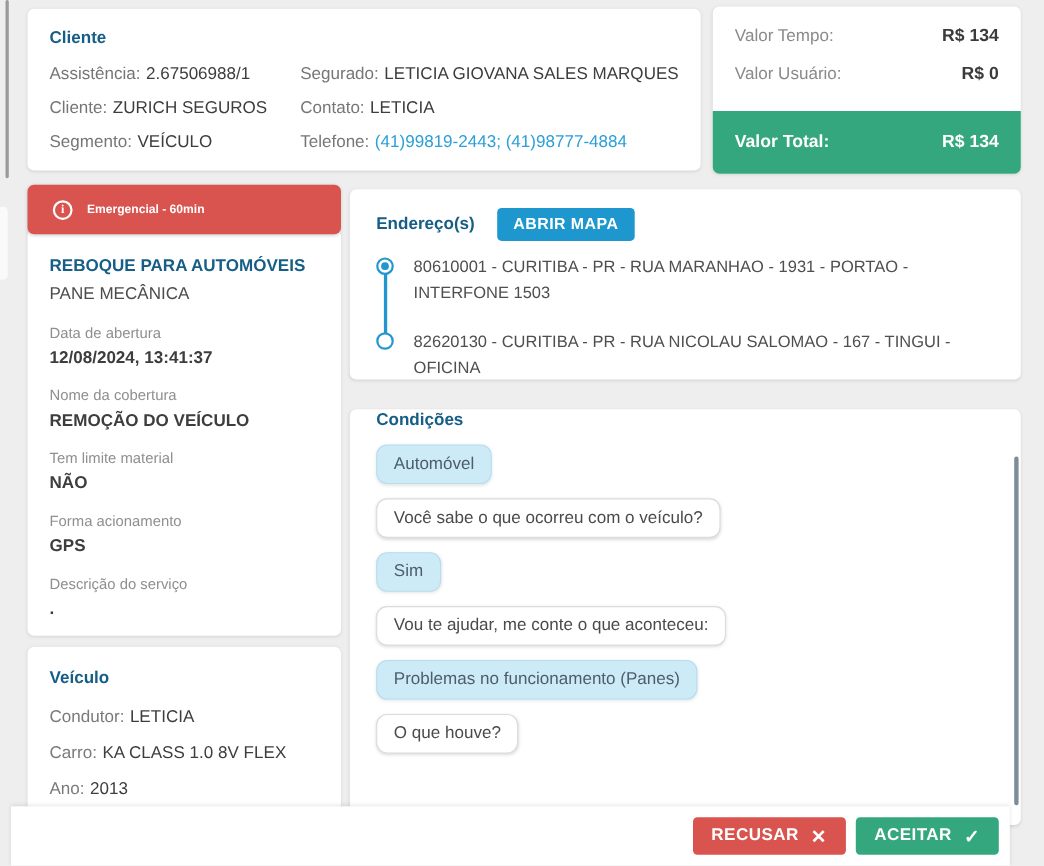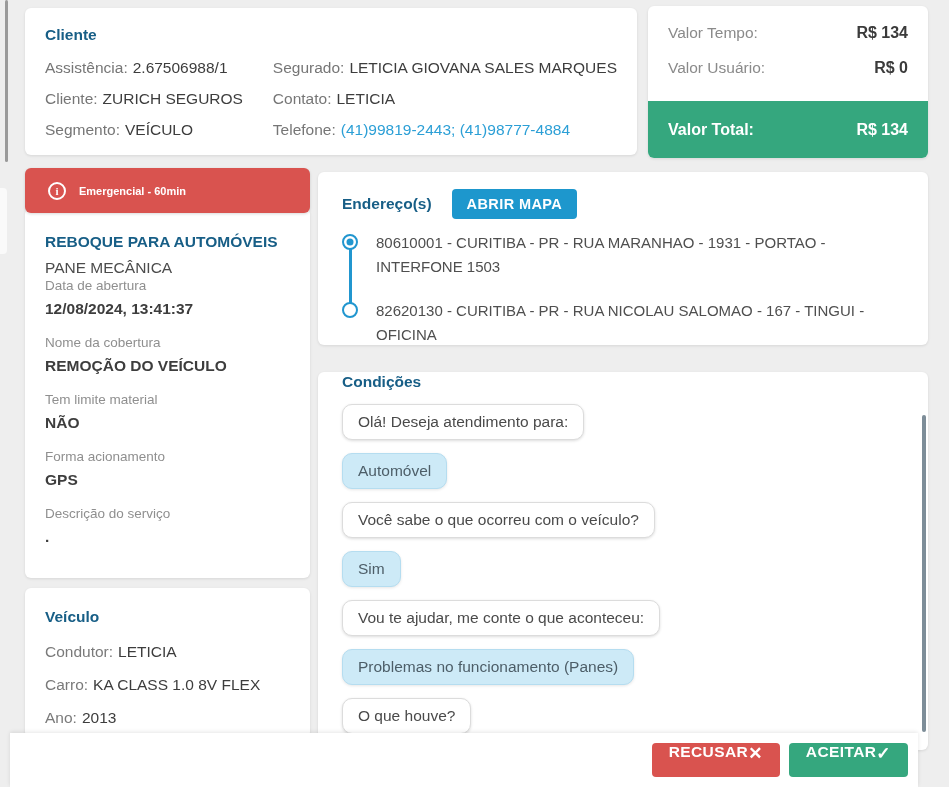--- a/index.html
+++ b/index.html
@@ -39,21 +39,21 @@
   
   #emergency-banner { position:absolute; left:25px; top:168px; width:285px; height:45px; background:#d9534f; border-radius:6px;
                       display:flex; align-items:center; padding-left:23px; z-index:2; box-shadow:0 1px 3px rgba(0,0,0,.15); }
   .info-icon { width:18px; height:18px; border:2px solid #fff; border-radius:50%; color:#fff; font-size:11px; font-weight:bold;
                display:flex; align-items:center; justify-content:center; font-family:"Liberation Serif", serif; flex:0 0 auto; }
   #emergency-banner .bl { color:#fff; font-weight:bold; font-size:11px; margin-left:13px; }
 
   
   #service-card { left:25px; top:208px; width:285px; height:370px; padding:24px 20px 0 20px; z-index:1; }
   #service-card .svc-title { color:#175e86; font-weight:bold; font-size:15.5px; line-height:20px; margin-bottom:7px; }
-  #service-card .svc-sub { color:#4c4c4c; font-size:15.5px; margin-bottom:0; }
+  #service-card .svc-sub { color:#4c4c4c; font-size:15.5px; margin-bottom:17px; }
   .field { margin-bottom:15px; }
   .field .fl { color:#8f8f8f; font-size:13.5px; line-height:18px; margin-bottom:4px; }
   .field .fv { color:#3d3d3d; font-size:15.5px; font-weight:bold; line-height:20px; }
 
   
   #vehicle-card { left:25px; top:588px; width:285px; height:150px; padding:20px 20px 0 20px; }
   #vehicle-card .card-title { margin-bottom:15px; }
   .vrow { font-size:15.5px; line-height:21px; margin-bottom:12px; }
   .vrow .k { color:#7a7a7a; margin-right:5px; }
   .vrow .v { color:#3d3d3d; }
@@ -78,21 +78,21 @@
   .bubble-row { margin-bottom:13px; }
   .bubble { display:inline-block; font-size:15.5px; line-height:20px; padding:7px 15px; border-radius:10px; color:#4a4a4a; }
   .bubble.bot { background:#fff; border:1px solid #dcdcdc; box-shadow:0 1px 3px rgba(0,0,0,.14); }
   .bubble.user { background:#cdeaf7; border:1px solid #b5ddf0; box-shadow:0 1px 3px rgba(0,0,0,.10); color:#4d5e68; }
   .chat-scroll-thumb { position:absolute; right:2px; top:43px; width:4px; height:317px; background:#7d8d98; border-radius:2px; }
 
   
   #footer { position:absolute; left:10px; top:733px; width:908px; height:54px; background:#fff;
             box-shadow:0 -1px 4px rgba(0,0,0,.10); z-index:5; display:flex; align-items:center; justify-content:flex-end; gap:9px; padding-right:10px; }
   .action-btn { height:34px; border:none; border-radius:4px; color:#fff; font-weight:bold; font-size:15.5px; letter-spacing:.4px;
-                display:flex; padding:0 17px; cursor:pointer; font-family:"Liberation Sans", sans-serif; }
+                display:flex; align-items:center; gap:11px; padding:0 17px; cursor:pointer; font-family:"Liberation Sans", sans-serif; }
   .action-btn .ic { font-size:17px; font-weight:bold; }
   #reject-button { background:#d9534f; }
   #accept-button { background:#35a77e; }
 </style>
 </head>
 <body>
 
 <div id="app">
 
   <div class="page-scroll-thumb"></div>
@@ -205,21 +205,20 @@
             <span class="tl-circle"></span>
           </div>
         <div class="addr-text">82620130 - CURITIBA - PR - RUA NICOLAU SALOMAO - 167 - TINGUI - OFICINA</div>
       </div>
     </div>
   </div>
 
   <div class="card" id="conditions-card">
     <div class="card-title">Condições</div>
 
-    <div class="bubble-row"><span class="bubble bot">Olá! Deseja atendimento para:</span></div>
     <div class="bubble-row"><span class="bubble user">Automóvel</span></div>
     <div class="bubble-row"><span class="bubble bot">Você sabe o que ocorreu com o veículo?</span></div>
     <div class="bubble-row"><span class="bubble user">Sim</span></div>
     <div class="bubble-row"><span class="bubble bot">Vou te ajudar, me conte o que aconteceu:</span></div>
     <div class="bubble-row"><span class="bubble user">Problemas no funcionamento (Panes)</span></div>
     <div class="bubble-row"><span class="bubble bot">O que houve?</span></div>
 
     <div class="chat-scroll-thumb"></div>
   </div>
 

